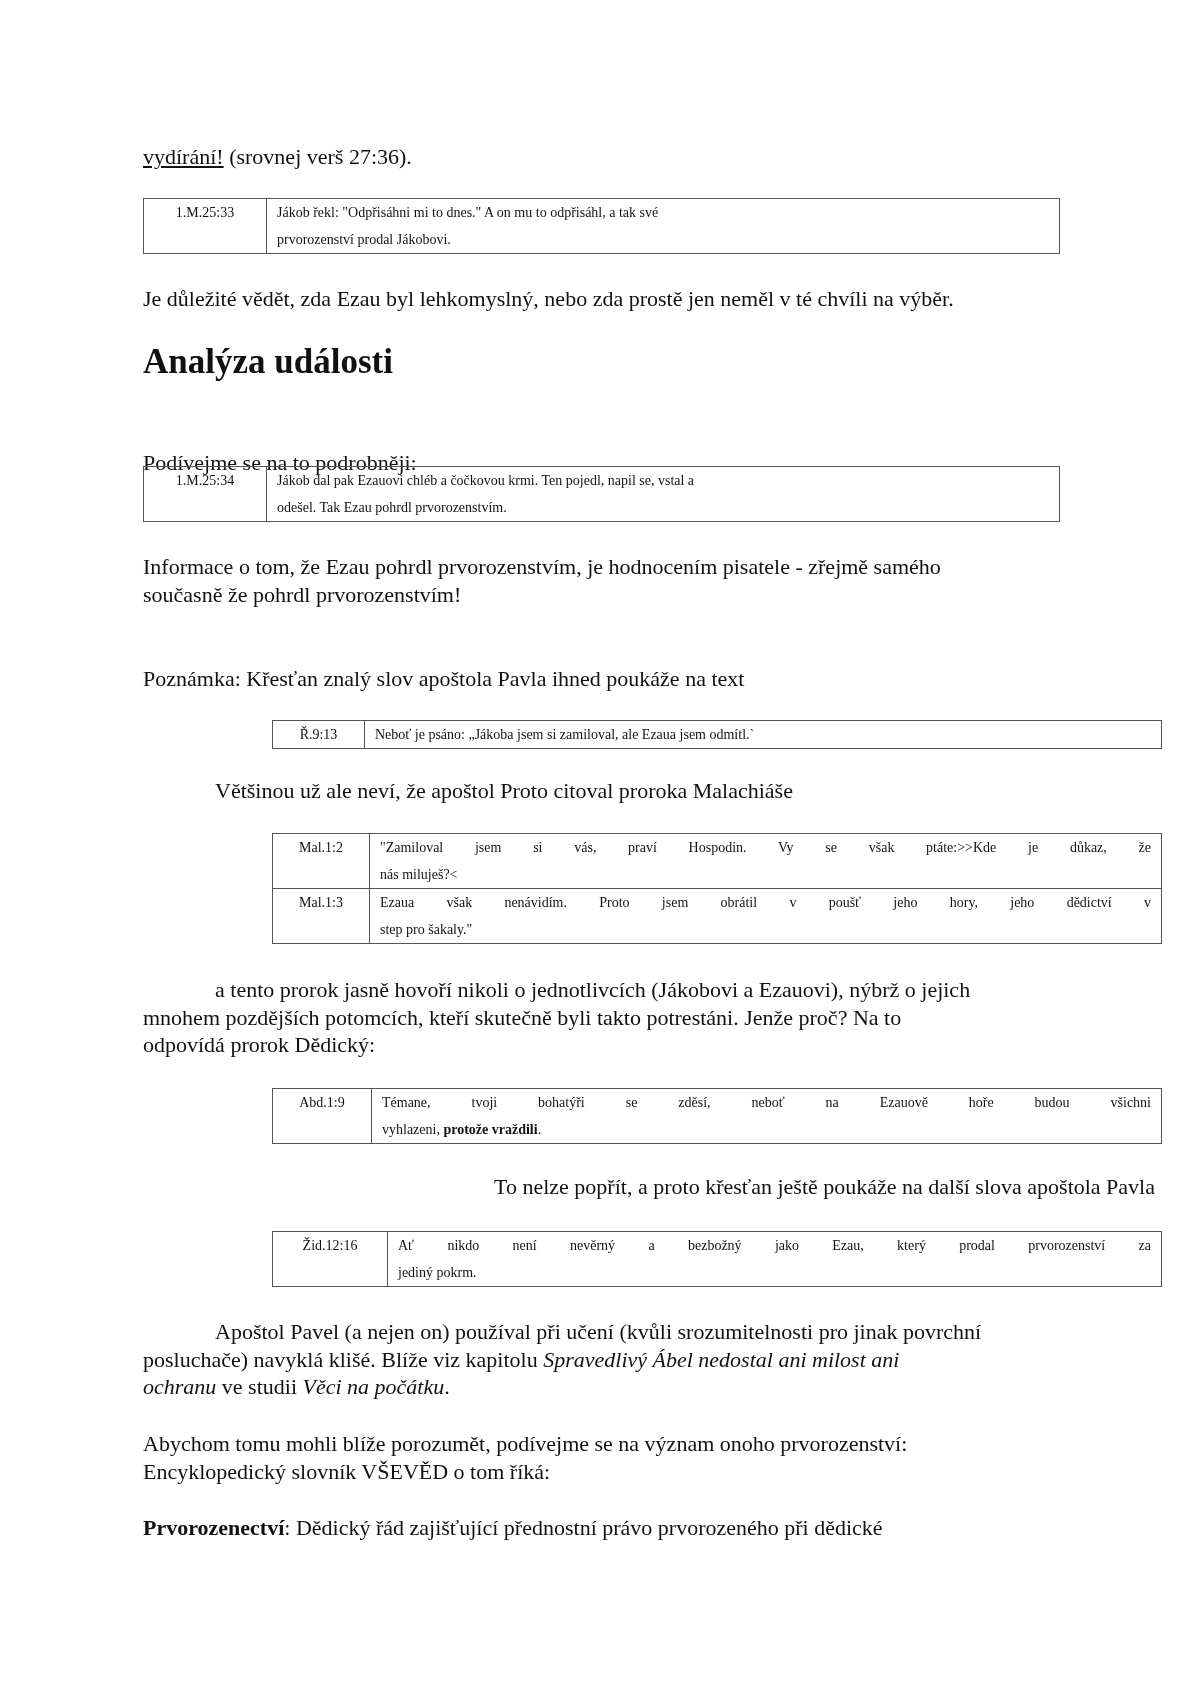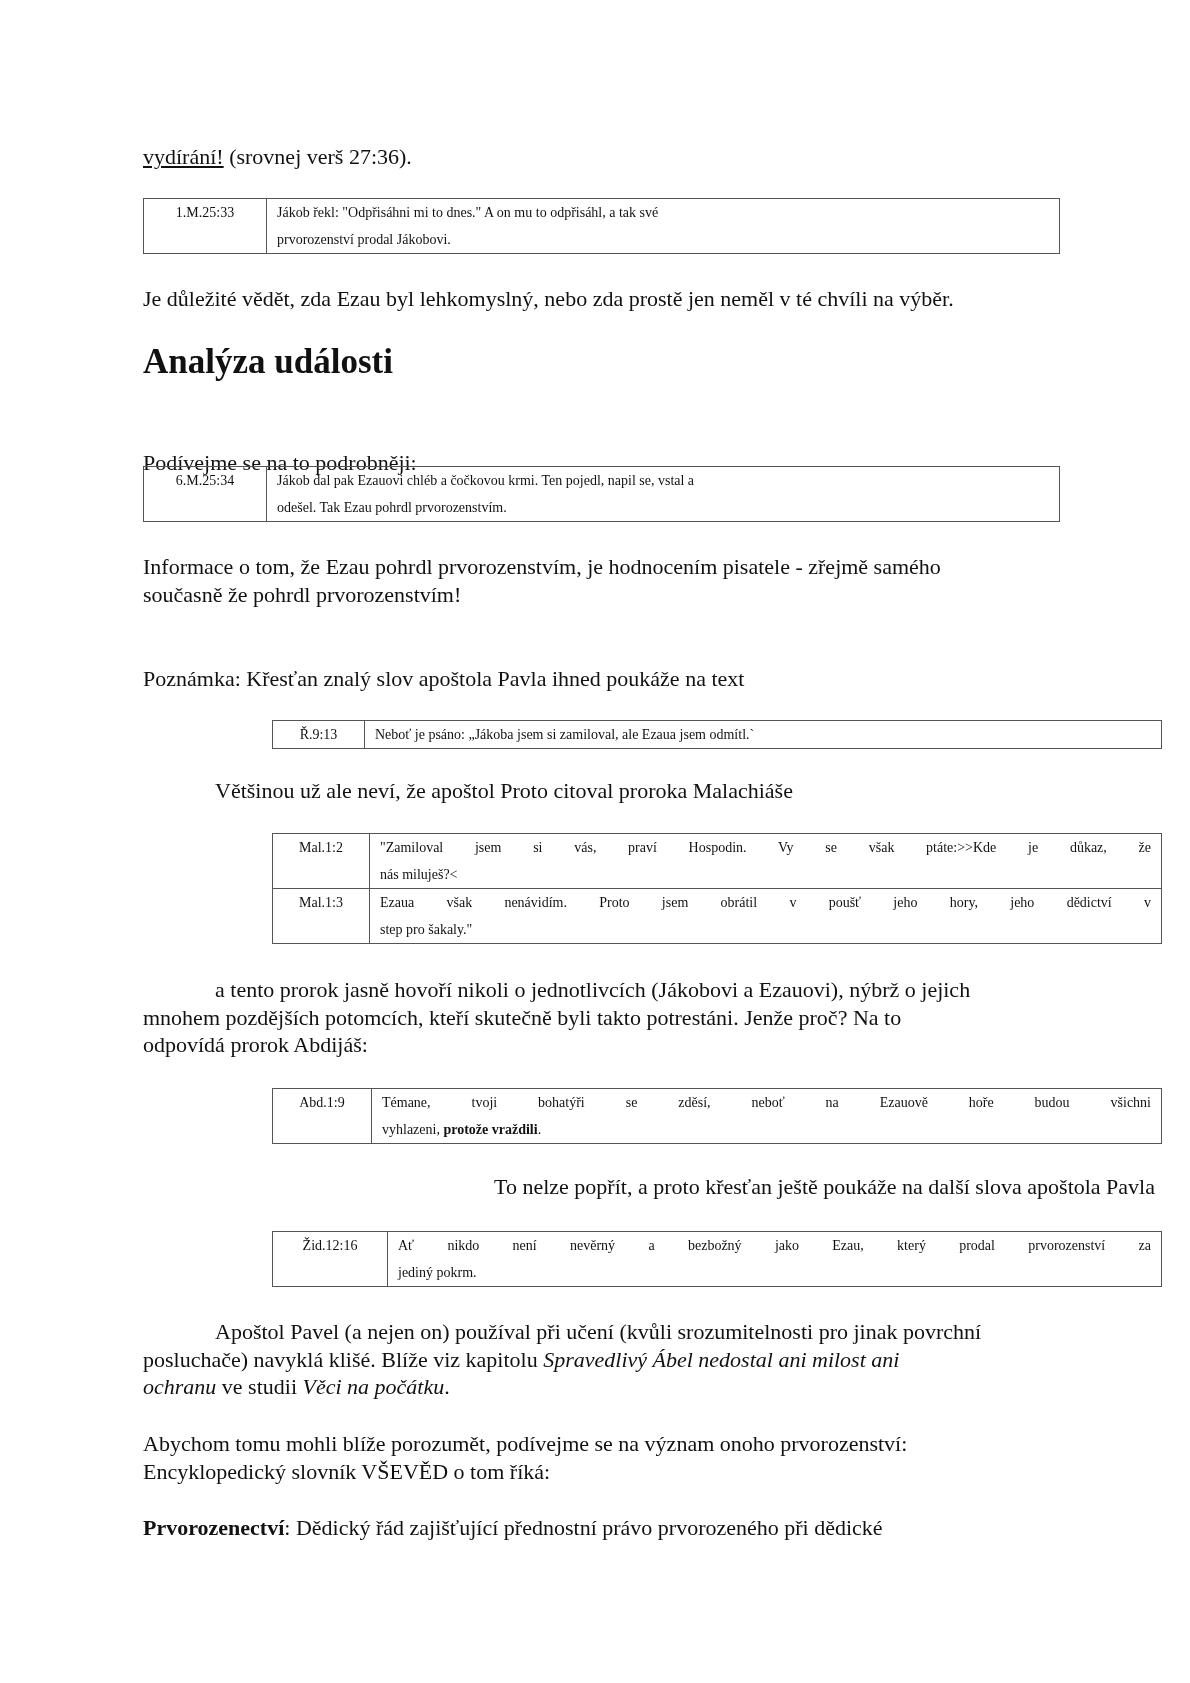--- a/index.html
+++ b/index.html
@@ -52,21 +52,21 @@
 
   <div class="p" style="top:401px;margin-top:48px;">Podívejme se na to podrobněji:</div>
 
   <table class="verse" style="left:143px; top:466px; width:917px;">
     <colgroup>
         <col style="width:123px">
         <col>
       </colgroup>
     <tbody>
         <tr>
-      <td class="ref">6.M.25:34</td>
+      <td class="ref">1.M.25:34</td>
       <td>
             <div>Jákob dal pak Ezauovi chléb a čočkovou krmi. Ten pojedl, napil se, vstal a</div>
             <div>odešel. Tak Ezau pohrdl prvorozenstvím.</div>
           </td>
     </tr>
   </tbody>
     </table>
 
   <div class="p" style="top:553px;">
     <div>Informace o tom, že Ezau pohrdl prvorozenstvím, je hodnocením pisatele - zřejmě samého</div>
@@ -109,21 +109,21 @@
             <div style="text-align:justify; text-align-last:justify;">Ezaua však nenávidím. Proto jsem obrátil v poušť jeho hory, jeho dědictví v</div>
             <div>step pro šakaly."</div>
           </td>
     </tr>
   </tbody>
     </table>
 
   <div class="p" style="top:976px;">
     <div style="padding-left:72px;">a tento prorok jasně hovoří nikoli o jednotlivcích (Jákobovi a Ezauovi), nýbrž o jejich</div>
     <div>mnohem pozdějších potomcích, kteří skutečně byli takto potrestáni. Jenže proč? Na to</div>
-    <div>odpovídá prorok Abdijáš:</div>
+    <div>odpovídá prorok Dědický:</div>
   </div>
 
   <table class="verse" style="left:272px; top:1088px; width:890px;">
     <colgroup>
         <col style="width:99px">
         <col>
       </colgroup>
     <tbody>
         <tr>
       <td class="ref">Abd.1:9</td>

